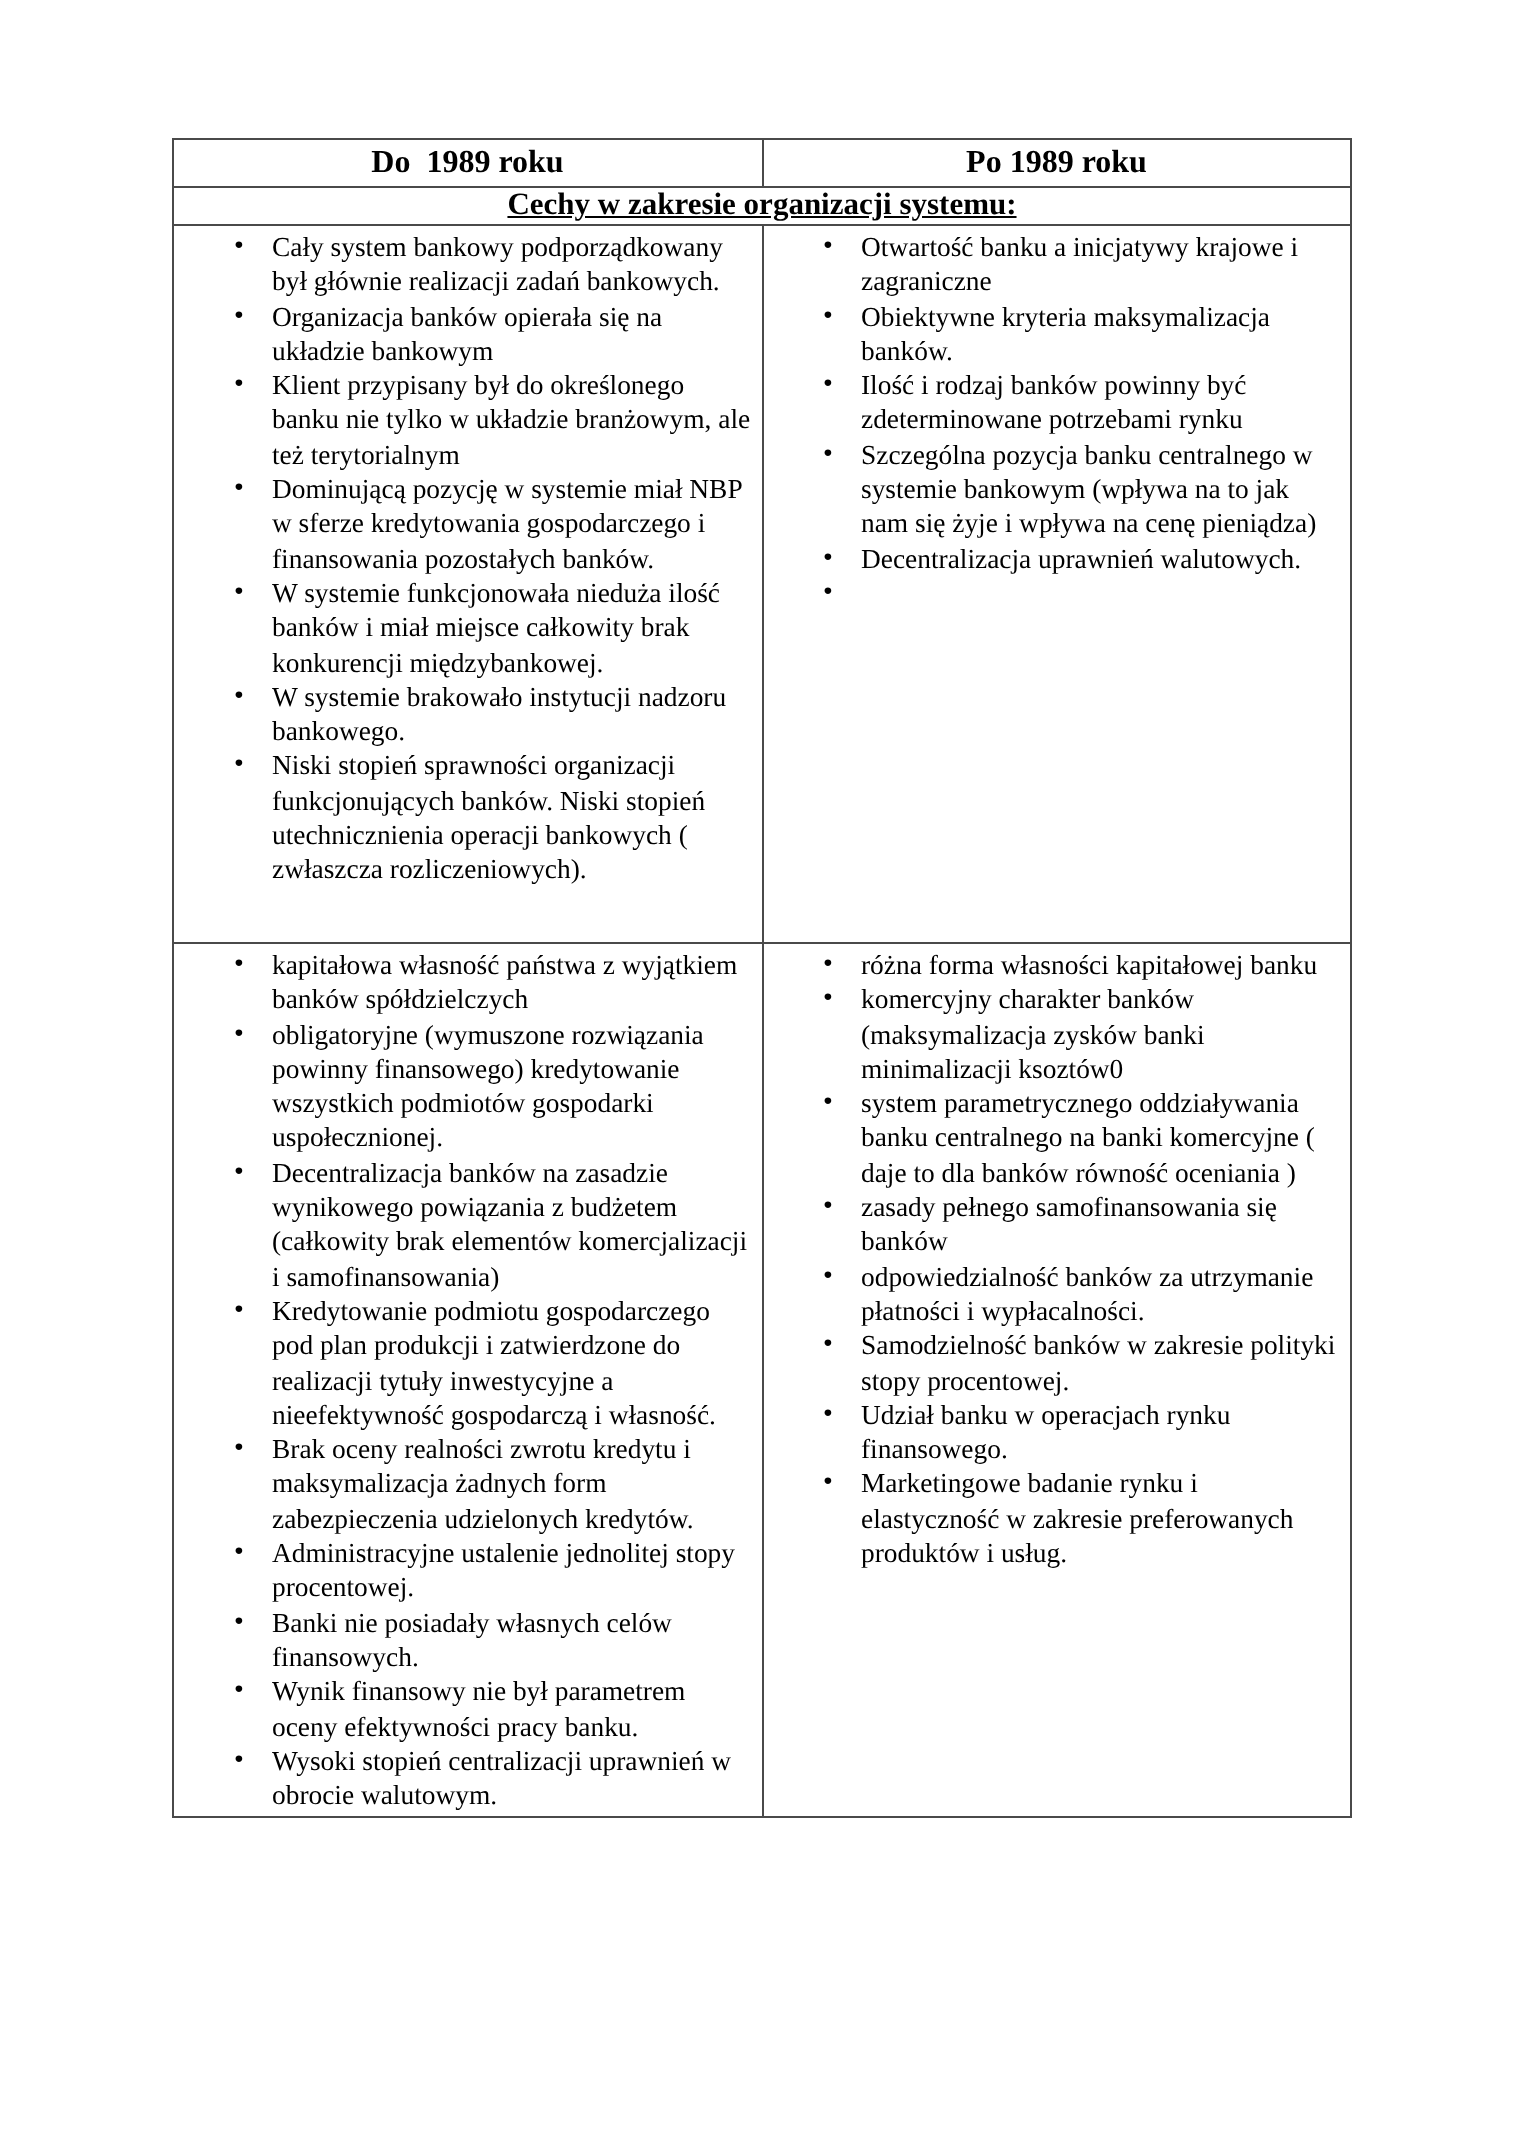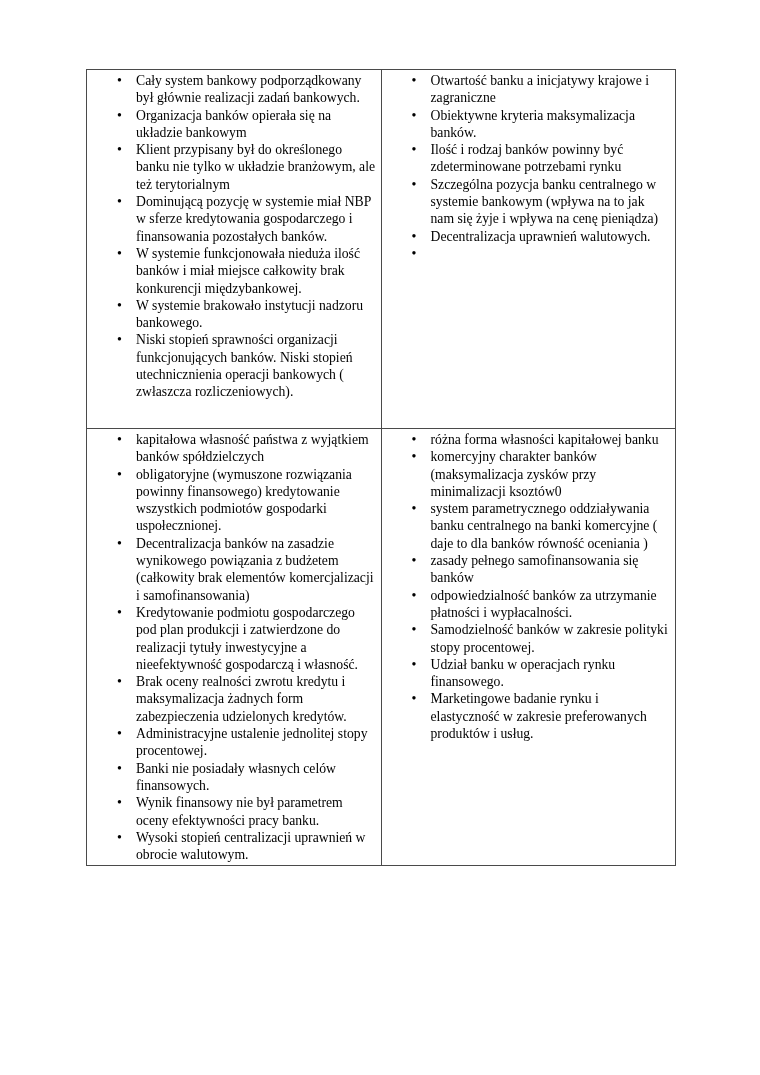--- a/index.html
+++ b/index.html
@@ -71,20 +71,27 @@
     top: 0;
     font-size: 14px;
   }
 </style>
 </head>
 <body>
 
 <div class="page">
   <table class="doc-table">
     <tbody>
+      <tr class="hdr-row">
+        <td>Do  1989 roku</td>
+        <td>Po 1989 roku</td>
+      </tr>
+      <tr class="section-row">
+        <td colspan="2">Cechy w zakresie organizacji systemu:</td>
+      </tr>
       <tr class="content-row content-row-1">
         <td>
           <ul class="bullets">
               <li>Cały system bankowy podporządkowany był głównie realizacji zadań bankowych.</li>
               <li>Organizacja banków opierała się na układzie bankowym</li>
               <li>Klient przypisany był do określonego banku nie tylko w układzie branżowym, ale też terytorialnym</li>
               <li>Dominującą pozycję w systemie miał NBP w sferze kredytowania gospodarczego i finansowania pozostałych banków.</li>
               <li>W systemie funkcjonowała nieduża ilość banków i miał miejsce całkowity brak konkurencji międzybankowej.</li>
               <li>W systemie brakowało instytucji nadzoru bankowego.</li>
               <li>Niski stopień sprawności organizacji funkcjonujących banków. Niski stopień utechnicznienia operacji bankowych ( zwłaszcza rozliczeniowych).</li>
@@ -111,21 +118,21 @@
               <li>Brak oceny realności zwrotu kredytu i maksymalizacja żadnych form zabezpieczenia udzielonych kredytów.</li>
               <li>Administracyjne ustalenie jednolitej stopy procentowej.</li>
               <li>Banki nie posiadały własnych celów finansowych.</li>
               <li>Wynik finansowy nie był parametrem oceny efektywności pracy banku.</li>
               <li>Wysoki stopień centralizacji uprawnień w obrocie walutowym.</li>
             </ul>
         </td>
         <td>
           <ul class="bullets">
               <li>różna forma własności kapitałowej banku</li>
-              <li>komercyjny charakter banków (maksymalizacja zysków przy minimalizacji ksoztów0</li>
+              <li>komercyjny charakter banków (maksymalizacja zysków banki minimalizacji ksoztów0</li>
               <li>system parametrycznego oddziaływania banku centralnego na banki komercyjne ( daje to dla banków równość oceniania )</li>
               <li>zasady pełnego samofinansowania się banków</li>
               <li>odpowiedzialność banków za utrzymanie płatności i wypłacalności.</li>
               <li>Samodzielność banków w zakresie polityki stopy procentowej.</li>
               <li>Udział banku w operacjach rynku finansowego.</li>
               <li>Marketingowe badanie rynku i elastyczność w zakresie preferowanych produktów i usług.</li>
             </ul>
         </td>
       </tr>
     </tbody>

